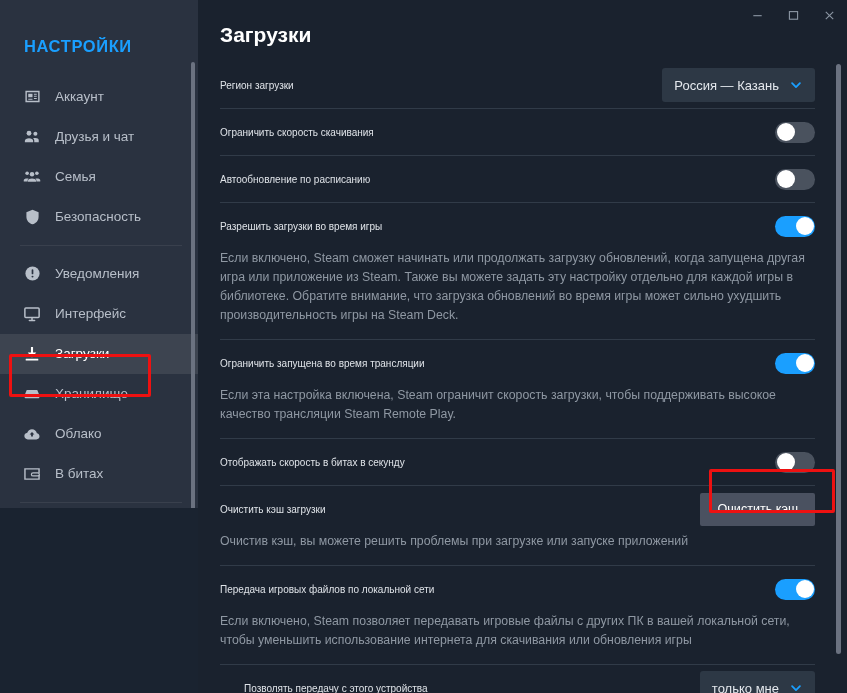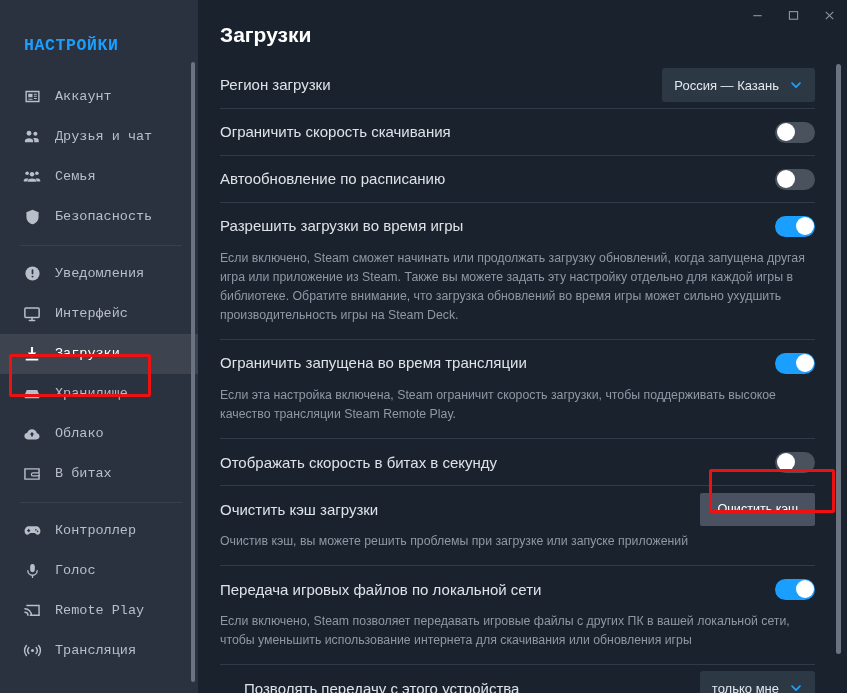--- a/index.html
+++ b/index.html
@@ -17,25 +17,24 @@
     width: 847px;
     height: 693px;
     display: flex;
     background: #1a2330;
   }
 
   
   #sidebar {
     position: relative;
     width: 198px;
-    height: 693px;
+    height: 508px;
     background: #2a3240;
     flex: 0 0 198px;
     overflow: hidden;
-    font-family: Liberation Mono, monospace;
   }
 
   #sidebar-title {
     color: #1a9fff;
     font-size: 16.5px;
     font-weight: bold;
     letter-spacing: 0.6px;
     padding: 38px 0 0 24px;
     line-height: 1;
     user-select: none;
@@ -148,21 +147,21 @@
     display: flex;
     align-items: center;
     justify-content: space-between;
     min-height: 46px;
     padding: 6px 0;
   }
   .row.indent { padding-left: 24px; }
 
   .row-label {
     color: #dfe3e8;
-    font-size: 15px;
+    font-size: 10px;
     line-height: 1.3;
     user-select: none;
   }
 
   .desc {
     color: #8f98a3;
     font-size: 12.3px;
     line-height: 1.55;
     padding: 0 0 14px 0;
     max-width: 600px;

